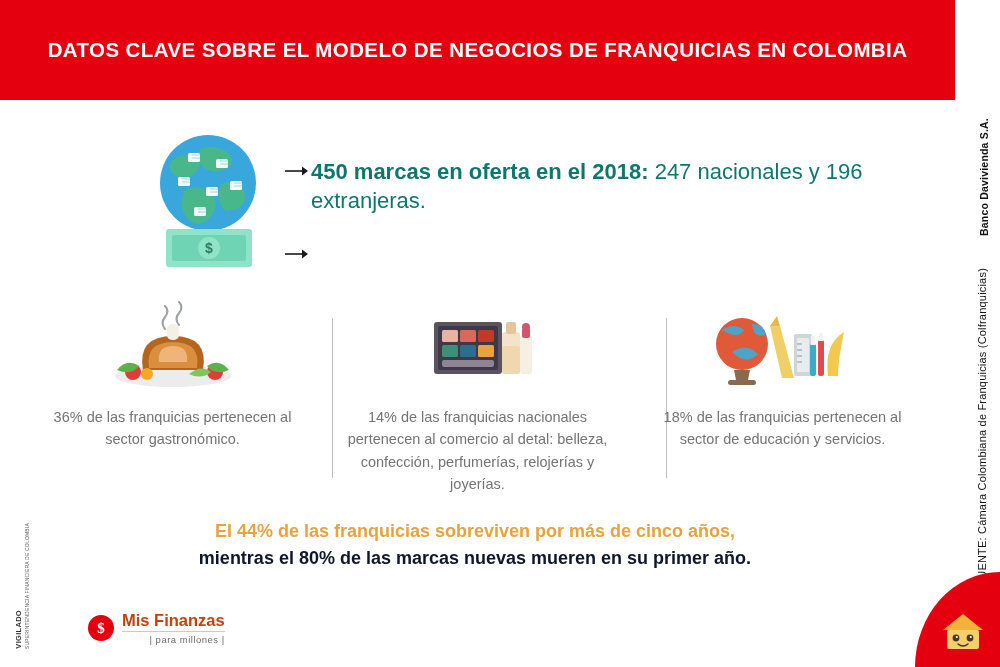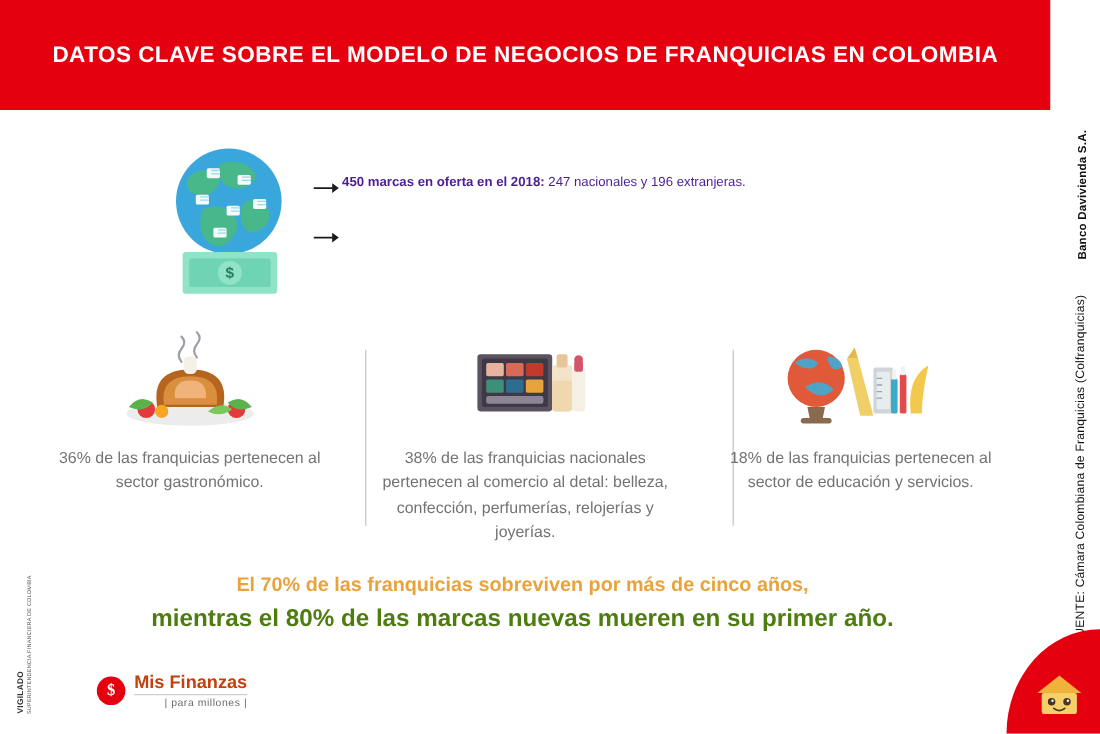--- a/index.html
+++ b/index.html
@@ -113,22 +113,22 @@
     display: flex;
     align-items: flex-start;
     margin-bottom: 26px;
   }
   .bullet-arrow {
     flex: 0 0 auto;
     width: 26px;
     margin-top: 7px;
   }
   .bullet-text {
-    font-size: 12px;
-    color: #4c1d95;
+    font-size: 22px;
+    color: #0f766e;
     line-height: 1.3;
     font-family: "Liberation Sans", sans-serif;
   }
   .bullet-text .strong {
     font-weight: bold;
   }
 
   
   .columns {
     position: absolute;
@@ -181,22 +181,22 @@
     text-align: center;
   }
   .statement-line1 {
     color: #e8a33d;
     font-size: 18px;
     font-weight: bold;
     font-family: "Liberation Sans", sans-serif;
     line-height: 1.5;
   }
   .statement-line2 {
-    color: #4d7c0f;
-    font-size: 22px;
+    color: #0f172a;
+    font-size: 18px;
     font-weight: bold;
     font-family: "Liberation Sans", sans-serif;
     line-height: 1.5;
   }
 
   
   .logo-wrap {
     position: absolute;
     left: 88px;
     bottom: 22px;
@@ -369,21 +369,21 @@
           </g>
           <rect x="44" y="60" width="52" height="7" rx="2" fill="#8d8594"></rect>
           <rect x="104" y="32" width="18" height="42" rx="3" fill="#f3e3c8"></rect>
           <rect x="104" y="46" width="18" height="28" rx="3" fill="#efd7b0"></rect>
           <rect x="108" y="22" width="10" height="12" rx="2" fill="#e8c49a"></rect>
           <rect x="122" y="36" width="12" height="38" rx="3" fill="#f6efe3"></rect>
           <rect x="124" y="28" width="8" height="10" rx="2" fill="#d4546a"></rect>
           <circle cx="128" cy="27" r="4" fill="#d4546a"></circle>
         </svg>
       </div>
-      <div class="col-text">38% de las franquicias nacionales pertenecen al comercio al detal: belleza, confección, perfumerías, relojerías y joyerías.</div>
+      <div class="col-text">14% de las franquicias nacionales pertenecen al comercio al detal: belleza, confección, perfumerías, relojerías y joyerías.</div>
     </div>
 
     <div class="col">
       <div class="col-icon">
         <svg width="170" height="92" viewBox="0 0 170 92">
           <circle cx="44" cy="44" r="26" fill="#e05a3a"></circle>
           <path d="M24 30 q12 -8 22 0 q-6 10 -22 0z" fill="#4fa3c7"></path>
           <path d="M34 52 q14 -10 26 2 q-12 12 -26 -2z" fill="#4fa3c7"></path>
           <path d="M54 24 q12 0 14 10 q-12 6 -14 -10z" fill="#4fa3c7"></path>
           <path d="M36 70 l16 0 l-2 10 l-12 0z" fill="#8a6a4f"></path>
@@ -403,21 +403,21 @@
           <rect x="120" y="40" width="6" height="36" rx="2" fill="#e24b4b"></rect>
           <rect x="121" y="33" width="4" height="8" fill="#f2f2f2"></rect>
           <path d="M130 76 q-4 -32 16 -44 q-6 28 -6 44z" fill="#f2c94c"></path>
         </svg>
       </div>
       <div class="col-text">18% de las franquicias pertenecen al sector de educación y servicios.</div>
     </div>
   </div>
 
   <div class="statement">
-    <div class="statement-line1">El 70% de las franquicias sobreviven por más de cinco años,</div>
+    <div class="statement-line1">El 44% de las franquicias sobreviven por más de cinco años,</div>
     <div class="statement-line2">mientras el 80% de las marcas nuevas mueren en su primer año.</div>
   </div>
 
   <div class="logo-wrap">
     <div class="logo-mark">$</div>
     <div>
       <div class="logo-text-main">Mis Finanzas</div>
       <div class="logo-text-sub">| para millones |</div>
     </div>
   </div>

